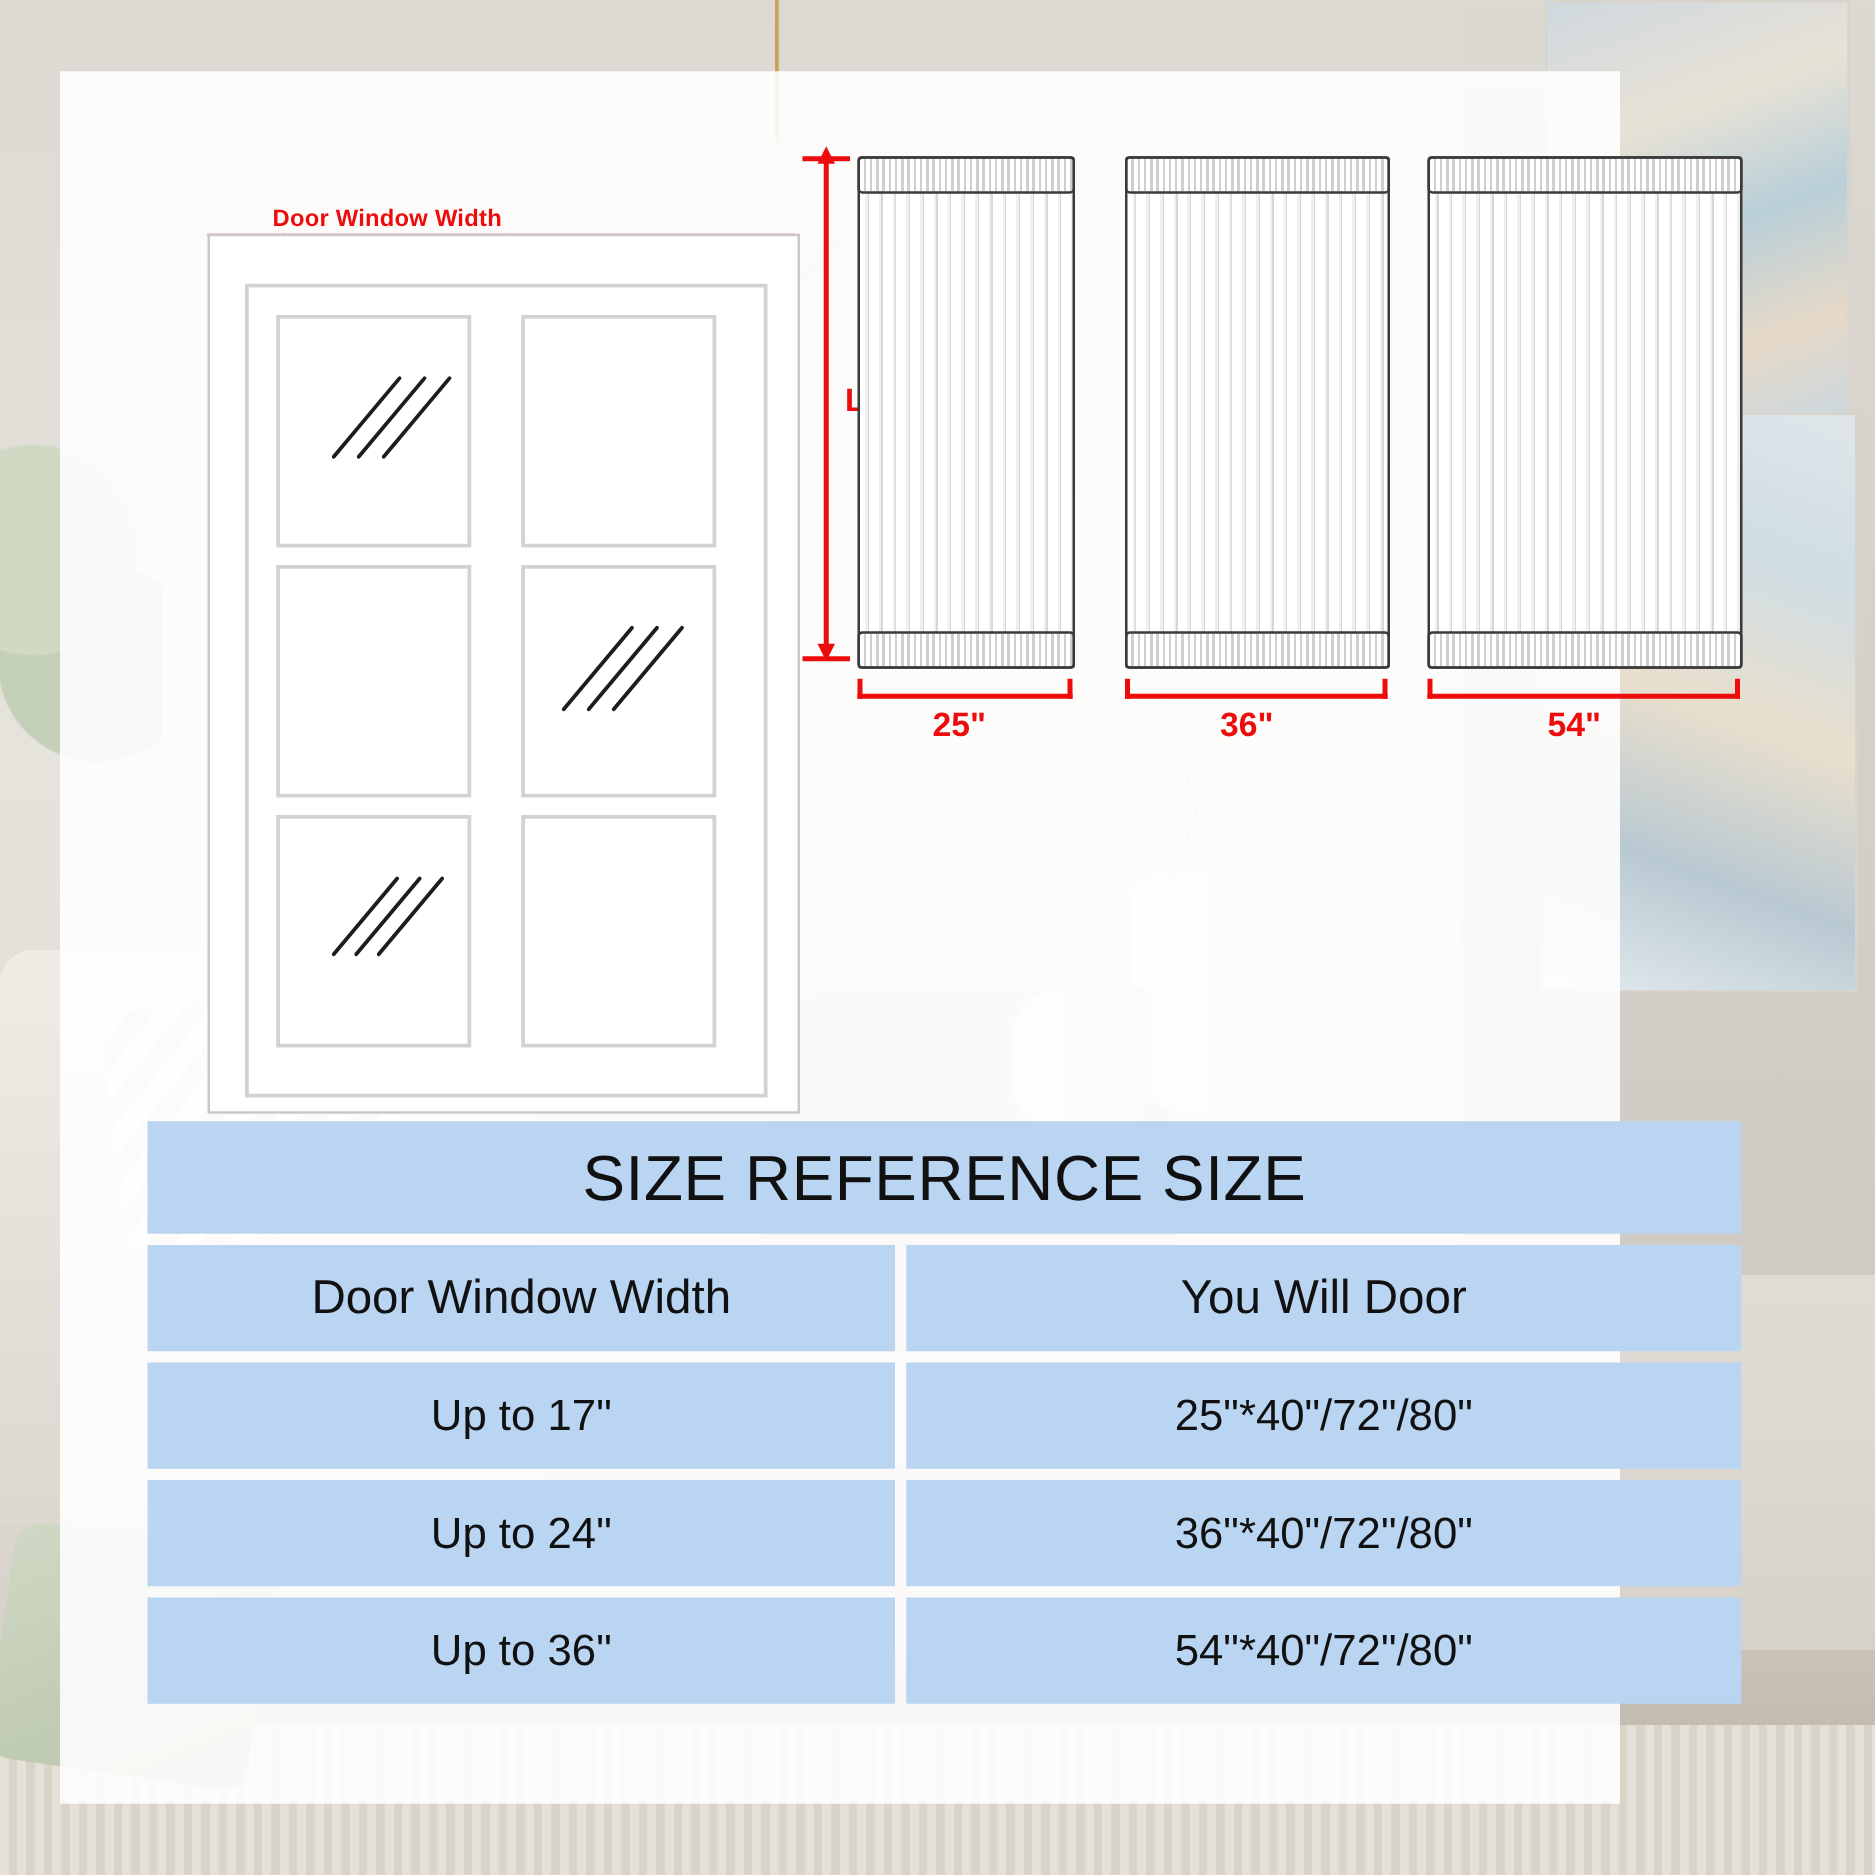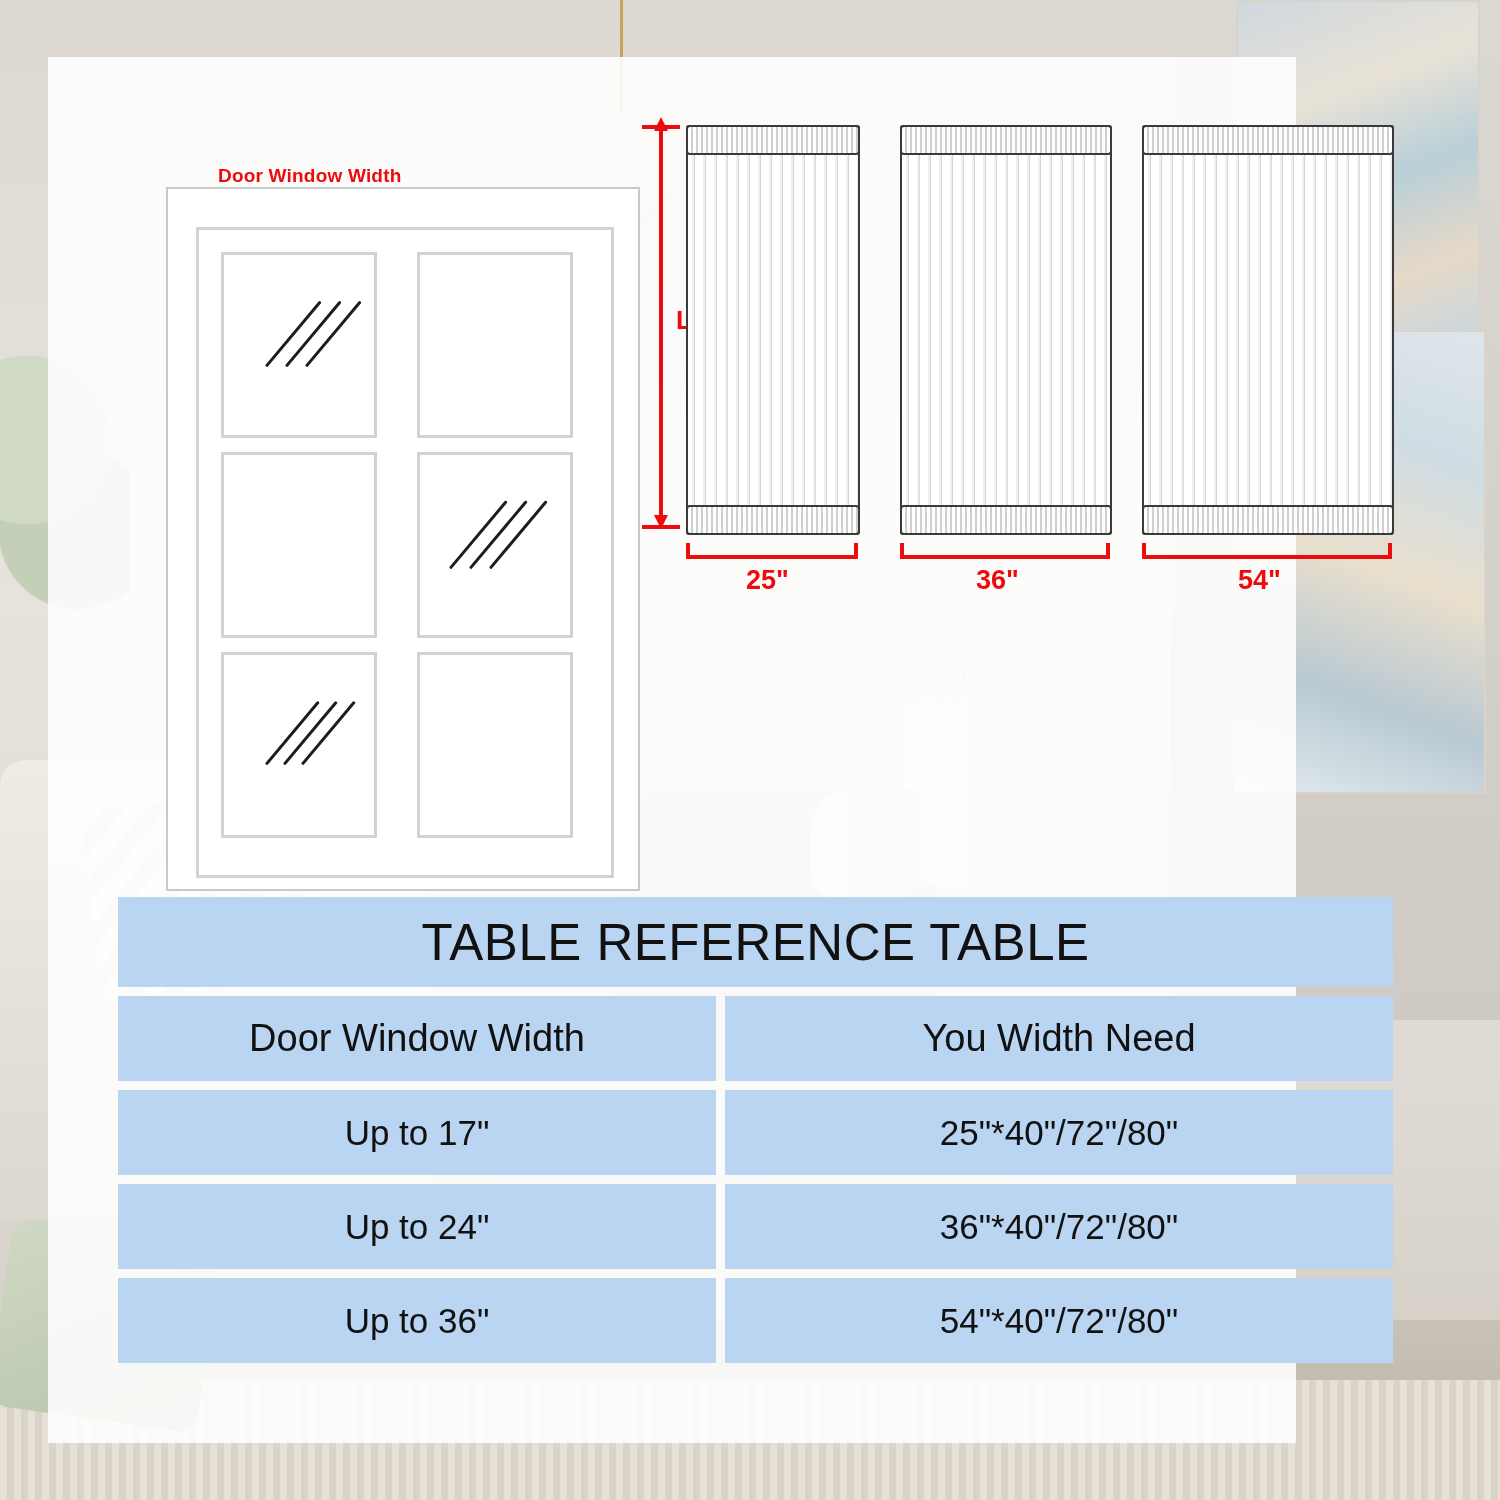--- a/index.html
+++ b/index.html
@@ -192,29 +192,29 @@
     </div>
     <div class="redline" style="left:1094px;top:498px;width:250px;height:4px;"></div>
     <div class="redline" style="left:1094px;top:486px;width:4px;height:16px;"></div>
     <div class="redline" style="left:1340px;top:486px;width:4px;height:16px;"></div>
     <div class="dimlabel" style="left:1190px;top:508px;">54"</div>
   </div>
 
   <div id="tbl">
 
     <div class="rowBox titleBox">
-      <span>TABLE REFERENCE TABLE</span>
+      <span>SIZE REFERENCE SIZE</span>
     </div>
 
     <div class="tRow hdr">
       <div class="rowBox cellL">
         <span>Door Window Width</span>
       </div>
       <div class="rowBox cellR">
-        <span>You Width Need</span>
+        <span>You Will Door</span>
       </div>
     </div>
 
     <div class="tRow">
       <div class="rowBox cellL">
         <span>Up to 17"</span>
       </div>
       <div class="rowBox cellR">
         <span>25"*40"/72"/80"</span>
       </div>

